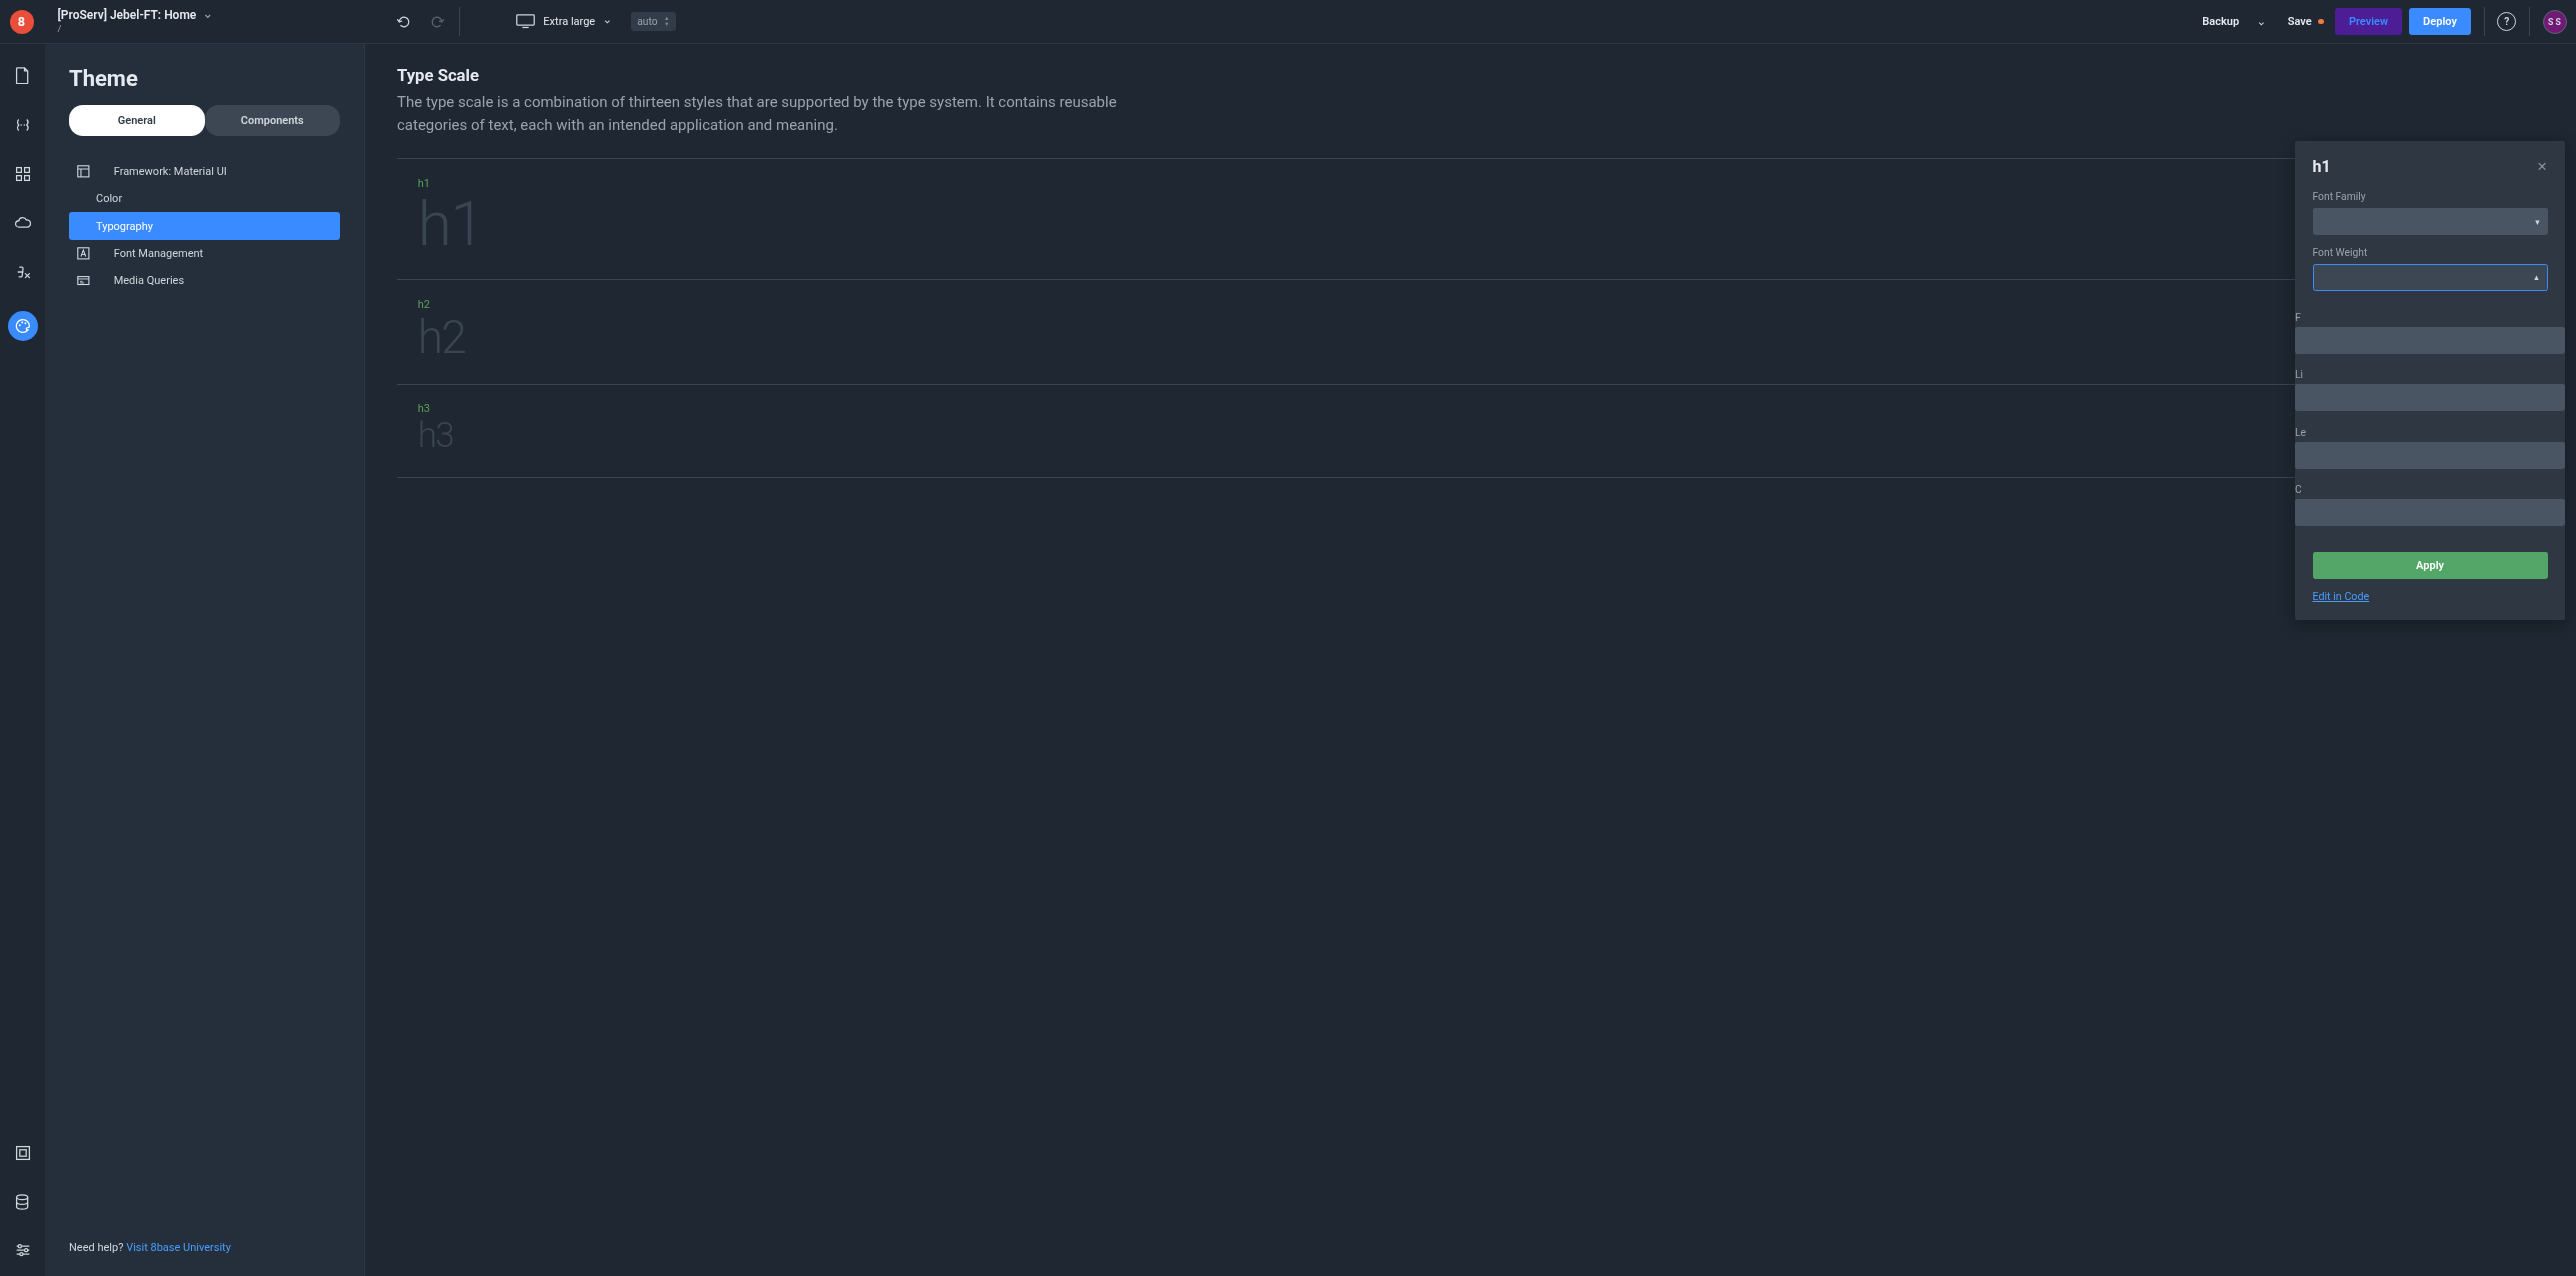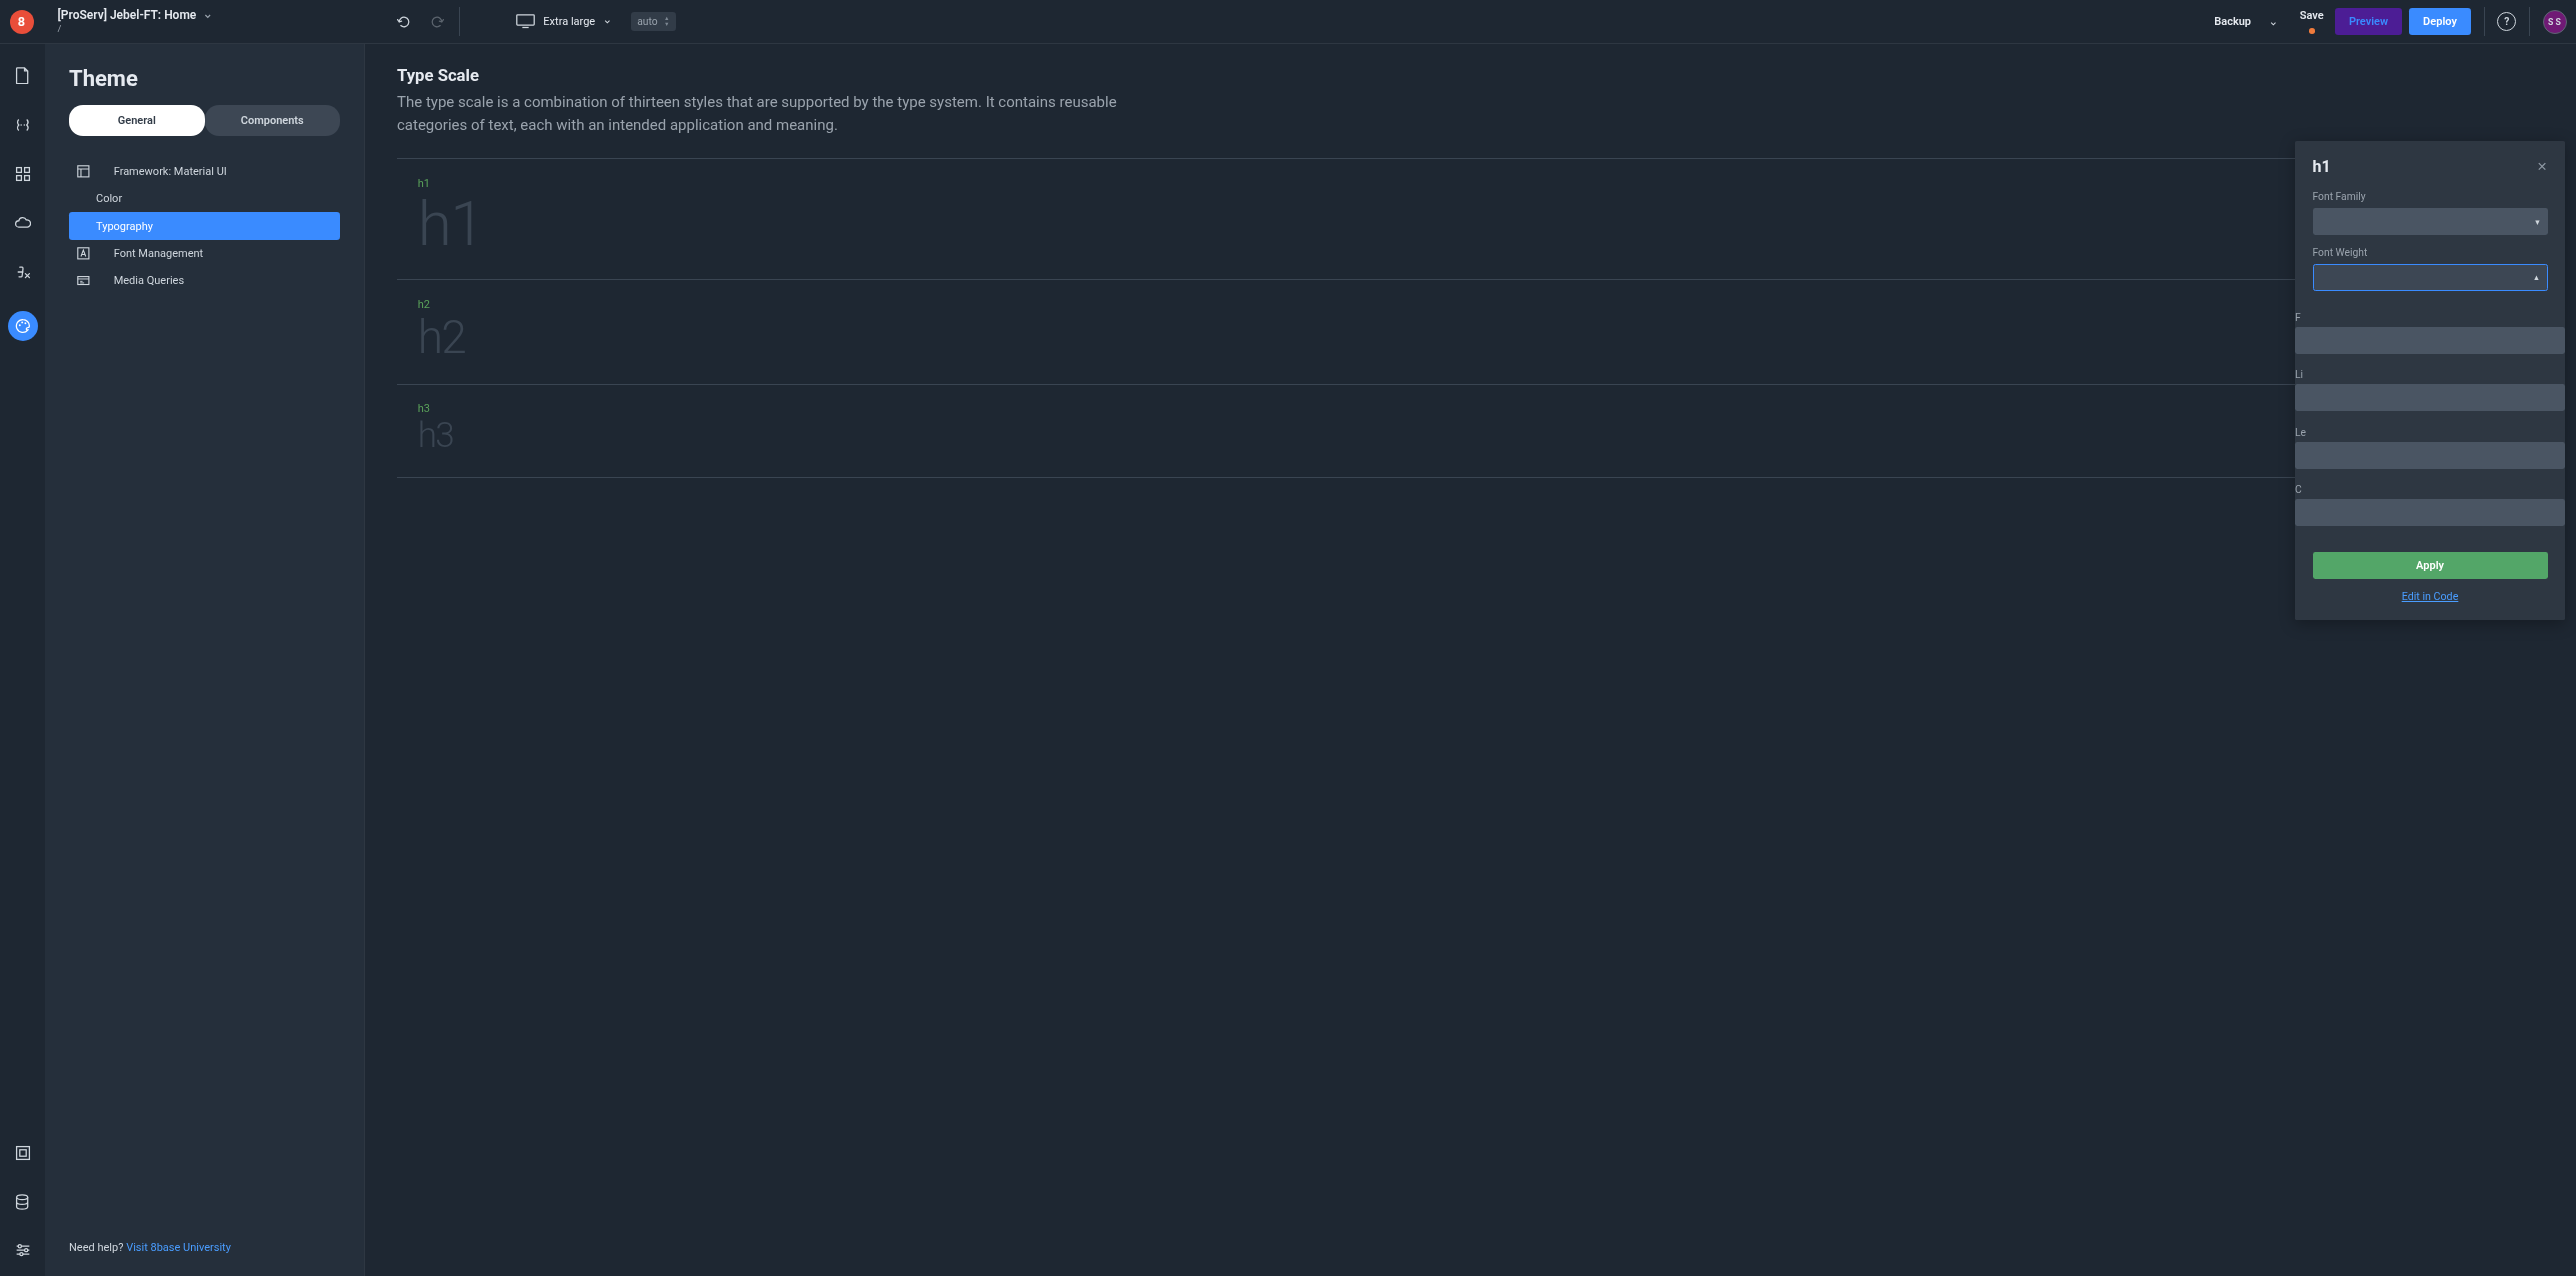--- a/index.html
+++ b/index.html
@@ -11,21 +11,21 @@
 .title-block { display: flex; flex-direction: column; justify-content: center; line-height: 1.2; }
 .title-row { display: flex; align-items: center; gap: 6.4px; font-weight: 600; font-size: 12px; color: #e6eaf0; }
 .breadcrumb { font-size: 9.5px; color: #9aa3ad; margin-top: 0.8px; }
 .divider-v { width: 0.8px; height: 29px; background: #3a4552; margin: 0 12.7px; }
 .top-icon { width: 17.5px; height: 17.5px; display: flex; align-items: center; justify-content: center; color: #cfd6dd; }
 .top-spacer { flex: 1; }
 .viewport-sel { display: flex; align-items: center; gap: 8px; font-size: 11px; color: #e6eaf0; padding-left: 44px; }
 .auto-box { background: #323c48; border-radius: 3.2px; padding: 3.2px 6.4px; display: flex; align-items: center; font-size: 10.3px; color: #9aa3ad; margin-left: 11px; }
 .auto-arrows { display: flex; flex-direction: column; margin-left: 6.4px; font-size: 5.6px; line-height: 5.6px; color: #7d8792; }
 .backup { display: flex; align-items: flex-end; gap: 18px; font-weight: 600; font-size: 11px; color: #e6eaf0; }
-.save { display: flex; align-items: center; gap: 6.4px; font-weight: 600; font-size: 11px; color: #e6eaf0; margin-left: 22px; flex-direction: column; }
+.save { display: flex; align-items: center; gap: 6.4px; font-weight: 600; font-size: 11px; color: #e6eaf0; margin-left: 22px; }
 .dot-orange { width: 5.6px; height: 5.6px; border-radius: 50%; background: #f07b3c; }
 .btn { border: none; border-radius: 3.2px; padding: 0 14.3px; height: 27px; font-weight: 600; font-size: 11px; cursor: pointer; }
 .btn-preview { background: #4c1d95; color: #3a8bff; margin-left: 11px; }
 .btn-deploy { background: #3a8bff; color: #fff; margin-left: 6.4px; }
 .help-circle { width: 19px; height: 19px; border: 1.6px solid #cfd6dd; border-radius: 50%; display: flex; align-items: center; justify-content: center; font-size: 10.3px; font-weight: 700; color: #cfd6dd; }
 .avatar { width: 24px; height: 24px; border-radius: 50%; background: #701a75; display: flex; align-items: center; justify-content: center; font-size: 8.7px; font-weight: 700; color: #cfd6dd; border: 1.6px solid #5c6773; margin-left: 12.7px; }
 
 
 .main { display: flex; height: calc(100% - 44px); }
 .side-rail { width: 45px; background: #1e2732; display: flex; flex-direction: column; align-items: center; padding-top: 22px; gap: 30px; }
@@ -62,21 +62,21 @@
 .insp-title { font-size: 16px; font-weight: 700; color: #e6eaf0; }
 .insp-close { color: #8e98a3; font-size: 12.7px; cursor: pointer; }
 .field-label { font-size: 10.3px; color: #9aa3ad; margin-bottom: 4.8px; margin-top: 11px; }
 .field-input { width: 100%; height: 27px; background: #4a5563; border: none; border-radius: 2.4px; display: flex; align-items: center; justify-content: flex-end; padding: 0 8px; }
 .field-input.focused { border: 1.6px solid #3a8bff; background: #3d4754; }
 .chev { color: #cfd6dd; font-size: 8.7px; }
 .dropdown { position: absolute; left: 17.5px; right: 4.8px; top: 164px; background: #3d4754; border-radius: 2.4px; padding: 4.8px 0; box-shadow: 0 4.8px 14.3px rgba(0,0,0,.4); z-index: 10; overflow: hidden; }
 .dd-item { padding: 5.6px 12.7px; font-size: 10.7px; color: #e6eaf0; cursor: pointer; }
 .dd-item.hover { background: #4a5563; }
 .apply-btn { width: 100%; height: 27px; background: #53a668; color: #fff; border: none; border-radius: 2.4px; font-weight: 600; font-size: 11px; margin-top: 261px; cursor: pointer; }
-.edit-code { text-align: center; margin-top: 11px; font-size: 10.7px; }
+.edit-code { margin-top: 11px; font-size: 10.7px; }
 .edit-code a { color: #4a9dff; text-decoration: underline; }
 .hidden-label { position: absolute; font-size: 10.3px; color: #9aa3ad; }
 .hidden-input { position: absolute; height: 27px; background: #4a5563; border-radius: 2.4px; }
 
 svg { display: block; }
 </style>
 </head>
 <body>
 
 <div class="topbar">

